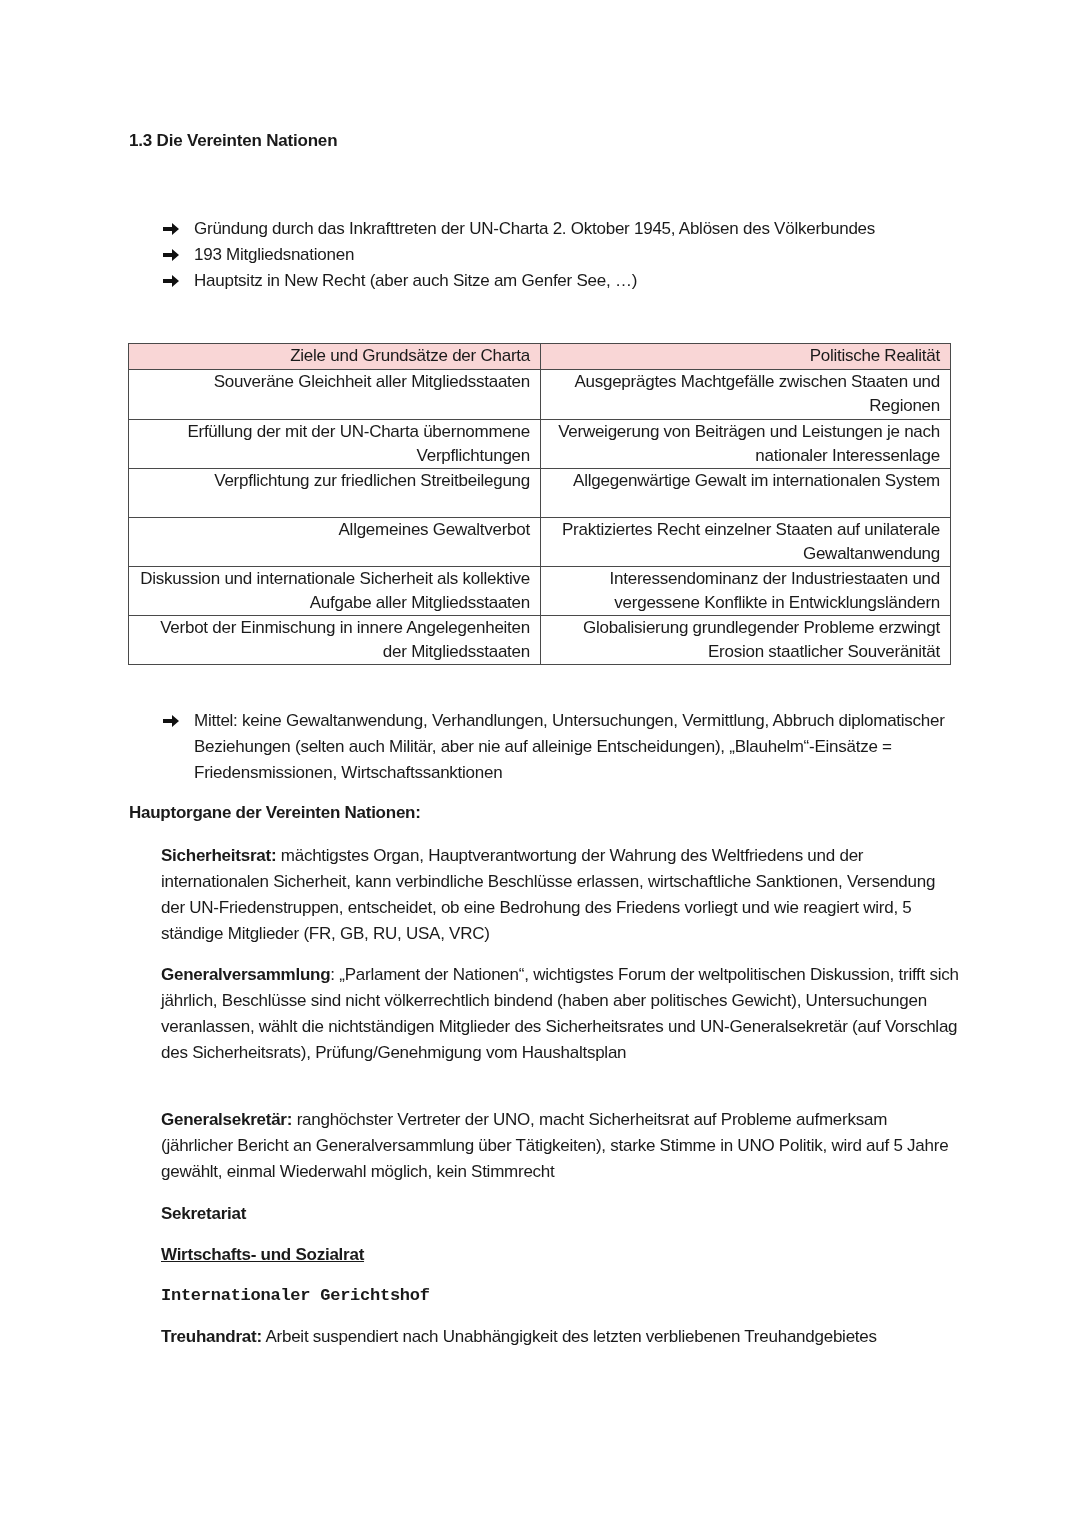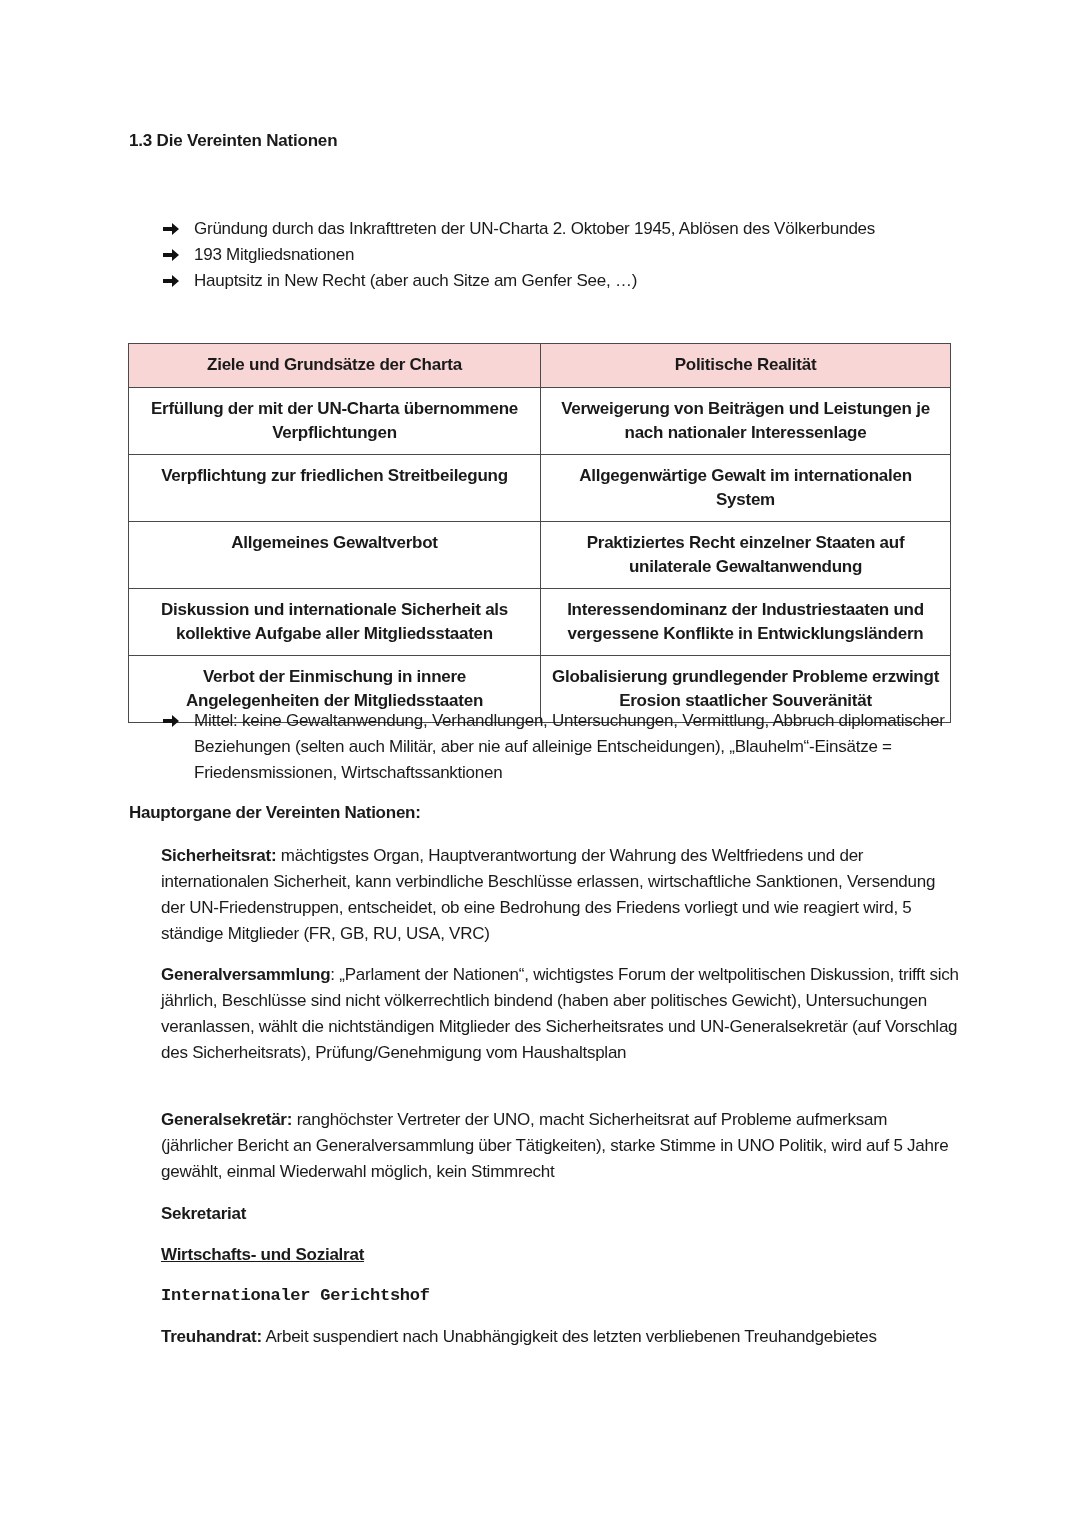--- a/index.html
+++ b/index.html
@@ -56,24 +56,24 @@
       position: absolute;
       left: 128px;
       top: 343px;
       width: 823px;
       border-collapse: collapse;
       font-size: 17px;
       letter-spacing: -0.25px;
     }
     table.charta td, table.charta th {
       border: 1px solid #4a4a4a;
-      padding: 9px 10px;
+      padding: 0 10px;
       vertical-align: top;
-      text-align: center;
-      font-weight: bold;
+      text-align: right;
+      font-weight: normal;
       line-height: 24px;
     }
     table.charta th {
       background: #f9d6d6;
       height: 25px;
     }
     table.charta td.c1 { width: 391px; }
     table.charta tr.r td { height: 48px; }
     table.charta tr.r1 td { height: 49px; }
 
@@ -134,20 +134,24 @@
       <span class="bullet-text">Hauptsitz in New Recht (aber auch Sitze am Genfer See, …)</span>
     </div>
   </div>
 
   <table class="charta">
     <tbody>
         <tr>
       <th style="background: rgb(249, 214, 214);">Ziele und Grundsätze der Charta</th>
       <th style="background: rgb(249, 214, 214);">Politische Realität</th>
     </tr>
+    <tr class="r r1">
+      <td class="c1">Souveräne Gleichheit aller Mitgliedsstaaten</td>
+      <td>Ausgeprägtes Machtgefälle zwischen Staaten und Regionen</td>
+    </tr>
     <tr class="r">
       <td class="c1">Erfüllung der mit der UN-Charta übernommene Verpflichtungen</td>
       <td>Verweigerung von Beiträgen und Leistungen je nach nationaler Interessenlage</td>
     </tr>
     <tr class="r">
       <td class="c1">Verpflichtung zur friedlichen Streitbeilegung</td>
       <td>Allgegenwärtige Gewalt im internationalen System</td>
     </tr>
     <tr class="r">
       <td class="c1">Allgemeines Gewaltverbot</td>

